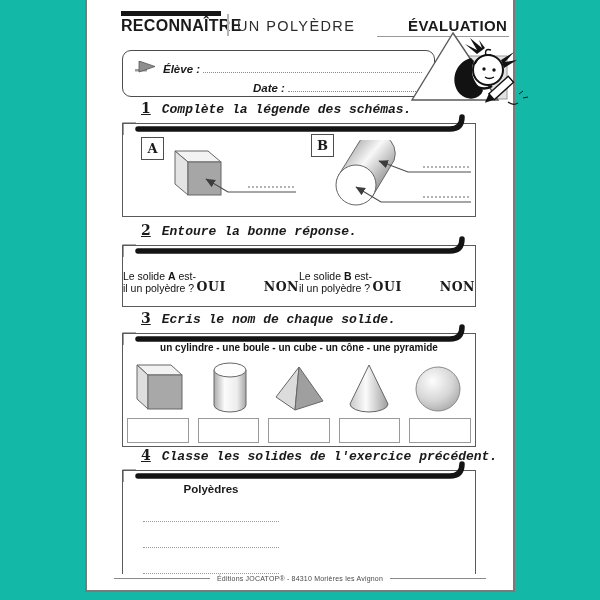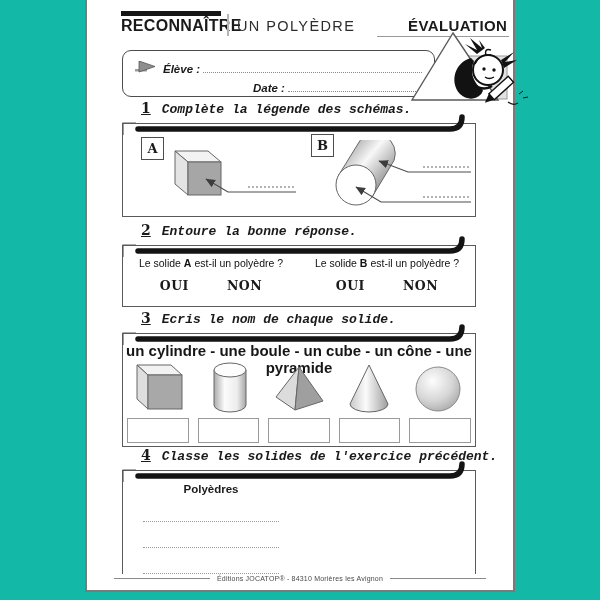--- a/index.html
+++ b/index.html
@@ -33,29 +33,29 @@
            text-decoration:underline;margin-right:11px;}
   .sec-title{font-family:Liberation Mono, monospace;font-weight:bold;font-style:italic;font-size:13px;}
   .swoosh{position:absolute;top:-11px;left:-1px;width:100%;height:22px;overflow:visible;}
 
   .ex-label{position:absolute;width:21px;height:21px;border:1.2px solid #4d4d4d;background:#fff;
             display:flex;align-items:center;justify-content:center;
             font-family:"DejaVu Serif",serif;font-weight:bold;font-size:13px;}
 
   
   .q-wrap{display:flex;width:100%;height:100%;}
-  .q-col{width:50%;display:flex;flex-direction:column;align-items:center;padding-top:11px;box-sizing:border-box;}
+  .q-col{width:50%;display:flex;flex-direction:row;align-items:center;padding-top:11px;box-sizing:border-box;}
   .q-text{font-size:10.5px;color:#111;}
   .oui-non{display:flex;gap:38px;margin-top:9px;font-family:"DejaVu Serif",serif;
            font-weight:bold;font-size:12.5px;letter-spacing:.5px;}
   .choice{cursor:pointer;}
 
   
   .word-bank{position:absolute;top:8px;left:0;right:0;text-align:center;
-             font-weight:bold;font-size:15px;color:#161616;}
+             font-weight:bold;font-size:10px;color:#161616;}
   .shape-row{position:absolute;top:24px;left:8px;right:8px;display:flex;justify-content:space-between;}
   .box-row{position:absolute;top:84px;left:4px;right:4px;display:flex;gap:9px;}
   .answer-box{flex:1;height:23px;border:1px solid #9a9a9a;background:#fff;}
 
   
   .cls-wrap{display:flex;width:100%;height:100%;}
   .cls-col{width:50%;display:flex;flex-direction:column;align-items:center;padding-top:12px;box-sizing:border-box;gap:24px;}
   .cls-title{font-weight:bold;font-size:11.5px;}
   .write-line{width:136px;border-bottom:1.3px dotted #9a9a9a;height:26px;}
   .write-line.first{height:31px;}

